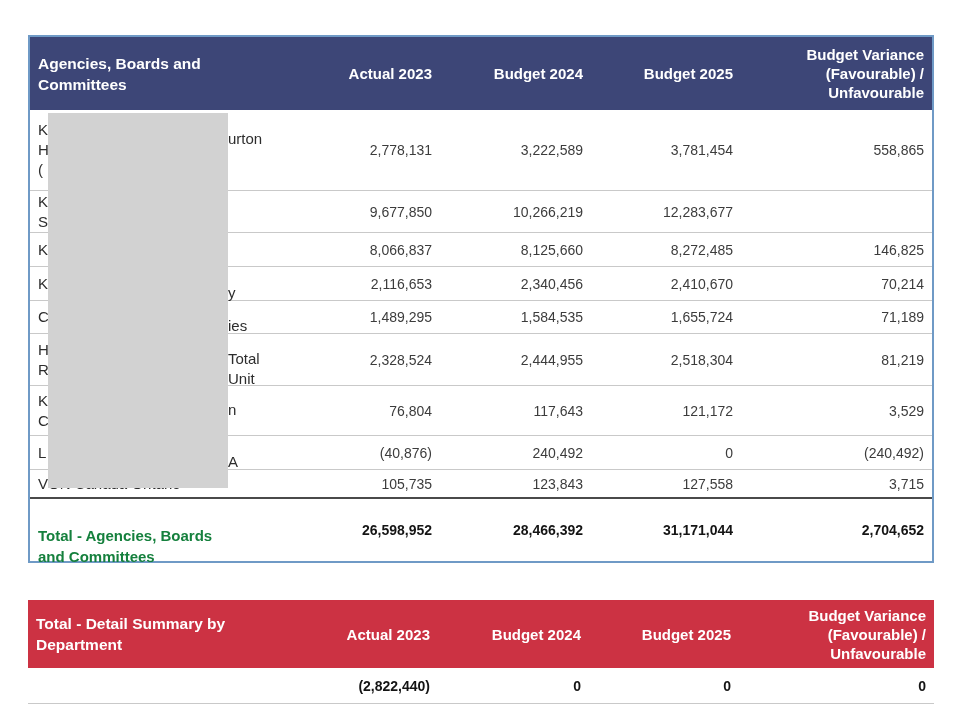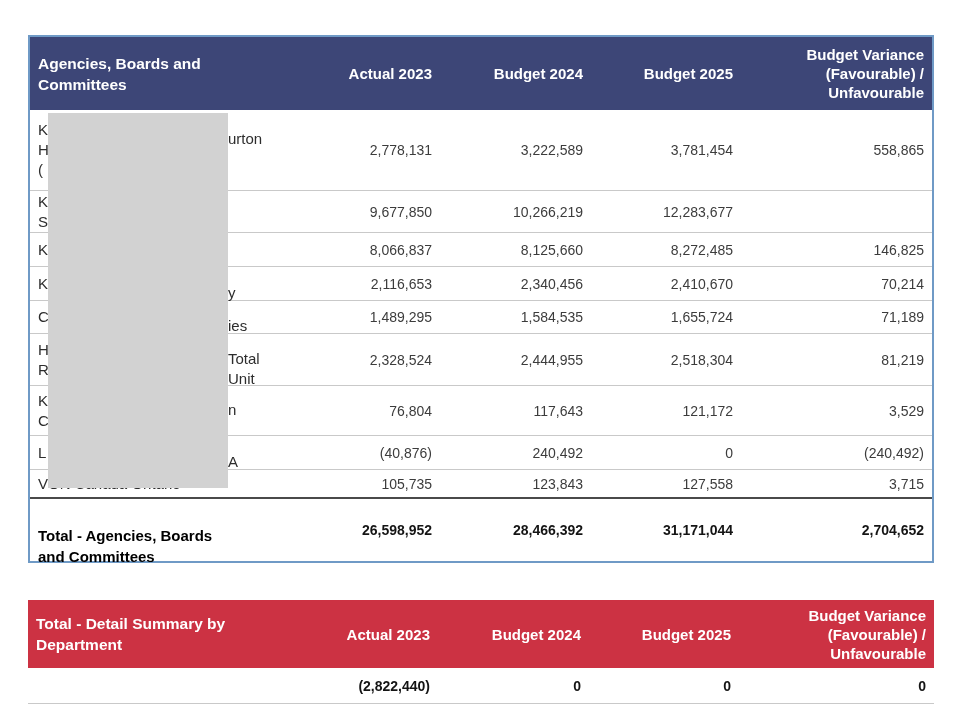--- a/index.html
+++ b/index.html
@@ -61,21 +61,21 @@
   .lbl-line .suf { position: absolute; left: 190px; top: 9px; }
 
   .total-row {
     height: 64px;
     border-top: 2px solid #4a4a4a;
     font-weight: bold;
   }
   .total-label {
     font-size: 15px;
     line-height: 21px;
-    color: #000000;
+    color: #15803d;
     white-space: pre-line;
     font-weight: bold;
     margin-top: 32px;
   }
   .total-row .c-num { color: #141414; font-weight: bold; }
 
   
   .redaction {
     position: absolute;
     left: 18px; top: 76px;

